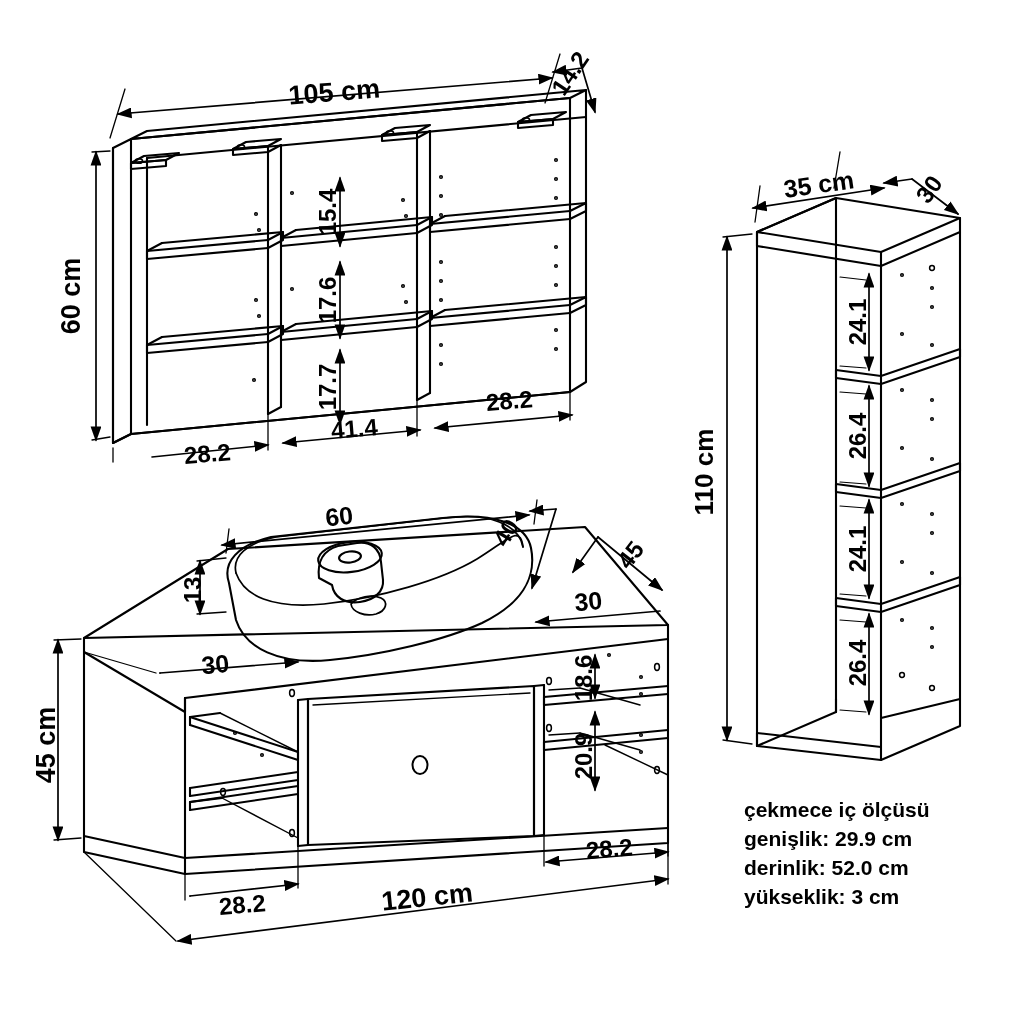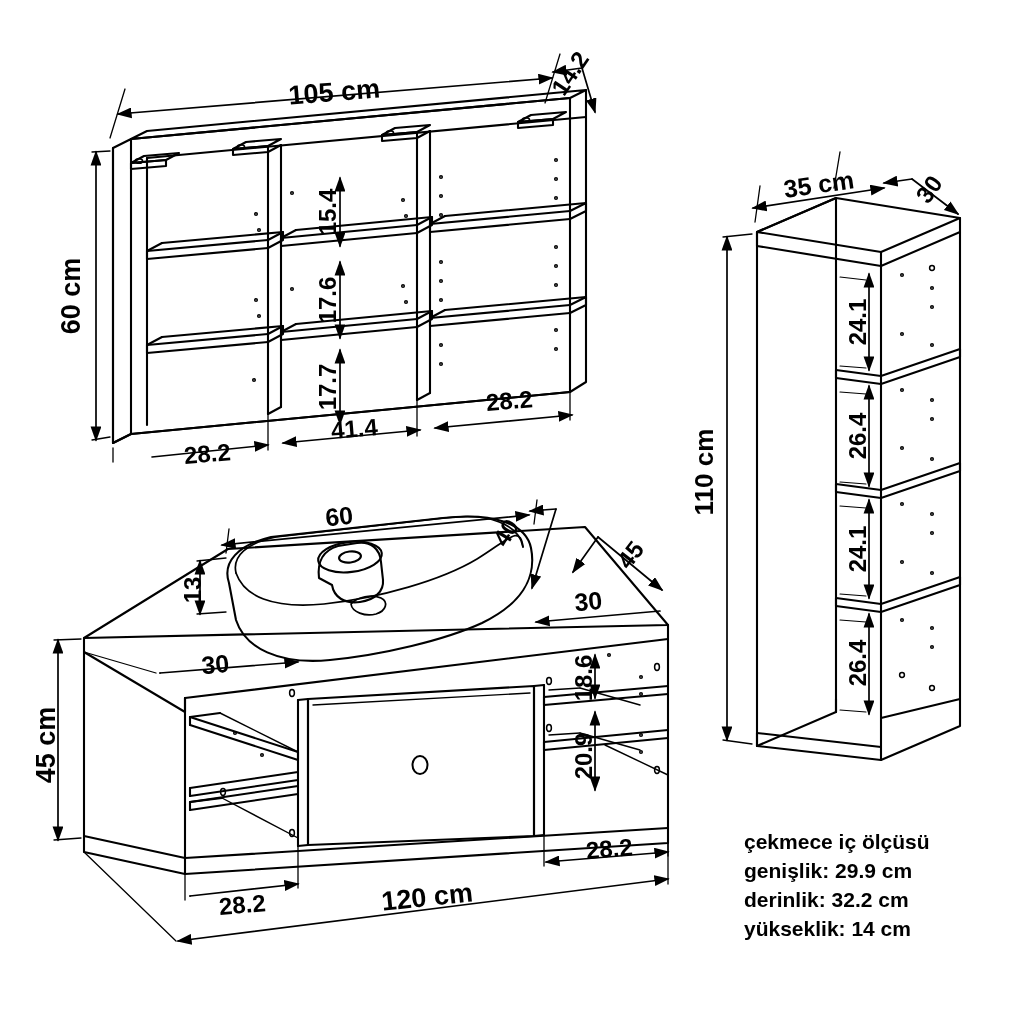--- a/index.html
+++ b/index.html
@@ -410,20 +410,20 @@
     <text class="dimtxt" x="216" y="673" font-size="25" text-anchor="middle" transform="rotate(-5 216 673)">30</text>
     <text class="dimtxt" x="55" y="745" font-size="27" text-anchor="middle" transform="rotate(-90 55 745)">45 cm</text>
     <text class="dimtxt" x="592" y="678" font-size="24" text-anchor="middle" transform="rotate(-90 592 678)">18.6</text>
     <text class="dimtxt" x="592" y="756" font-size="24" text-anchor="middle" transform="rotate(-90 592 756)">20.9</text>
     <text class="dimtxt" x="243" y="913" font-size="24" text-anchor="middle" transform="rotate(-5 243 913)">28.2</text>
     <text class="dimtxt" x="610" y="857" font-size="24" text-anchor="middle" transform="rotate(-5 610 857)">28.2</text>
     <text class="dimtxt" x="428" y="906" font-size="27" text-anchor="middle" transform="rotate(-6 428 906)">120 cm</text>
   </g>
 </svg>
 
-<div class="note" style="left:744px;top:827px;">
+<div class="note" style="left:744px;top:795px;">
   <div>çekmece iç ölçüsü</div>
   <div>genişlik: 29.9 cm</div>
-  <div>derinlik: 32.2 cm</div>
-  <div>yükseklik: 14 cm</div>
+  <div>derinlik: 52.0 cm</div>
+  <div>yükseklik: 3 cm</div>
 </div>
 
 </div>
 
 </body></html>

